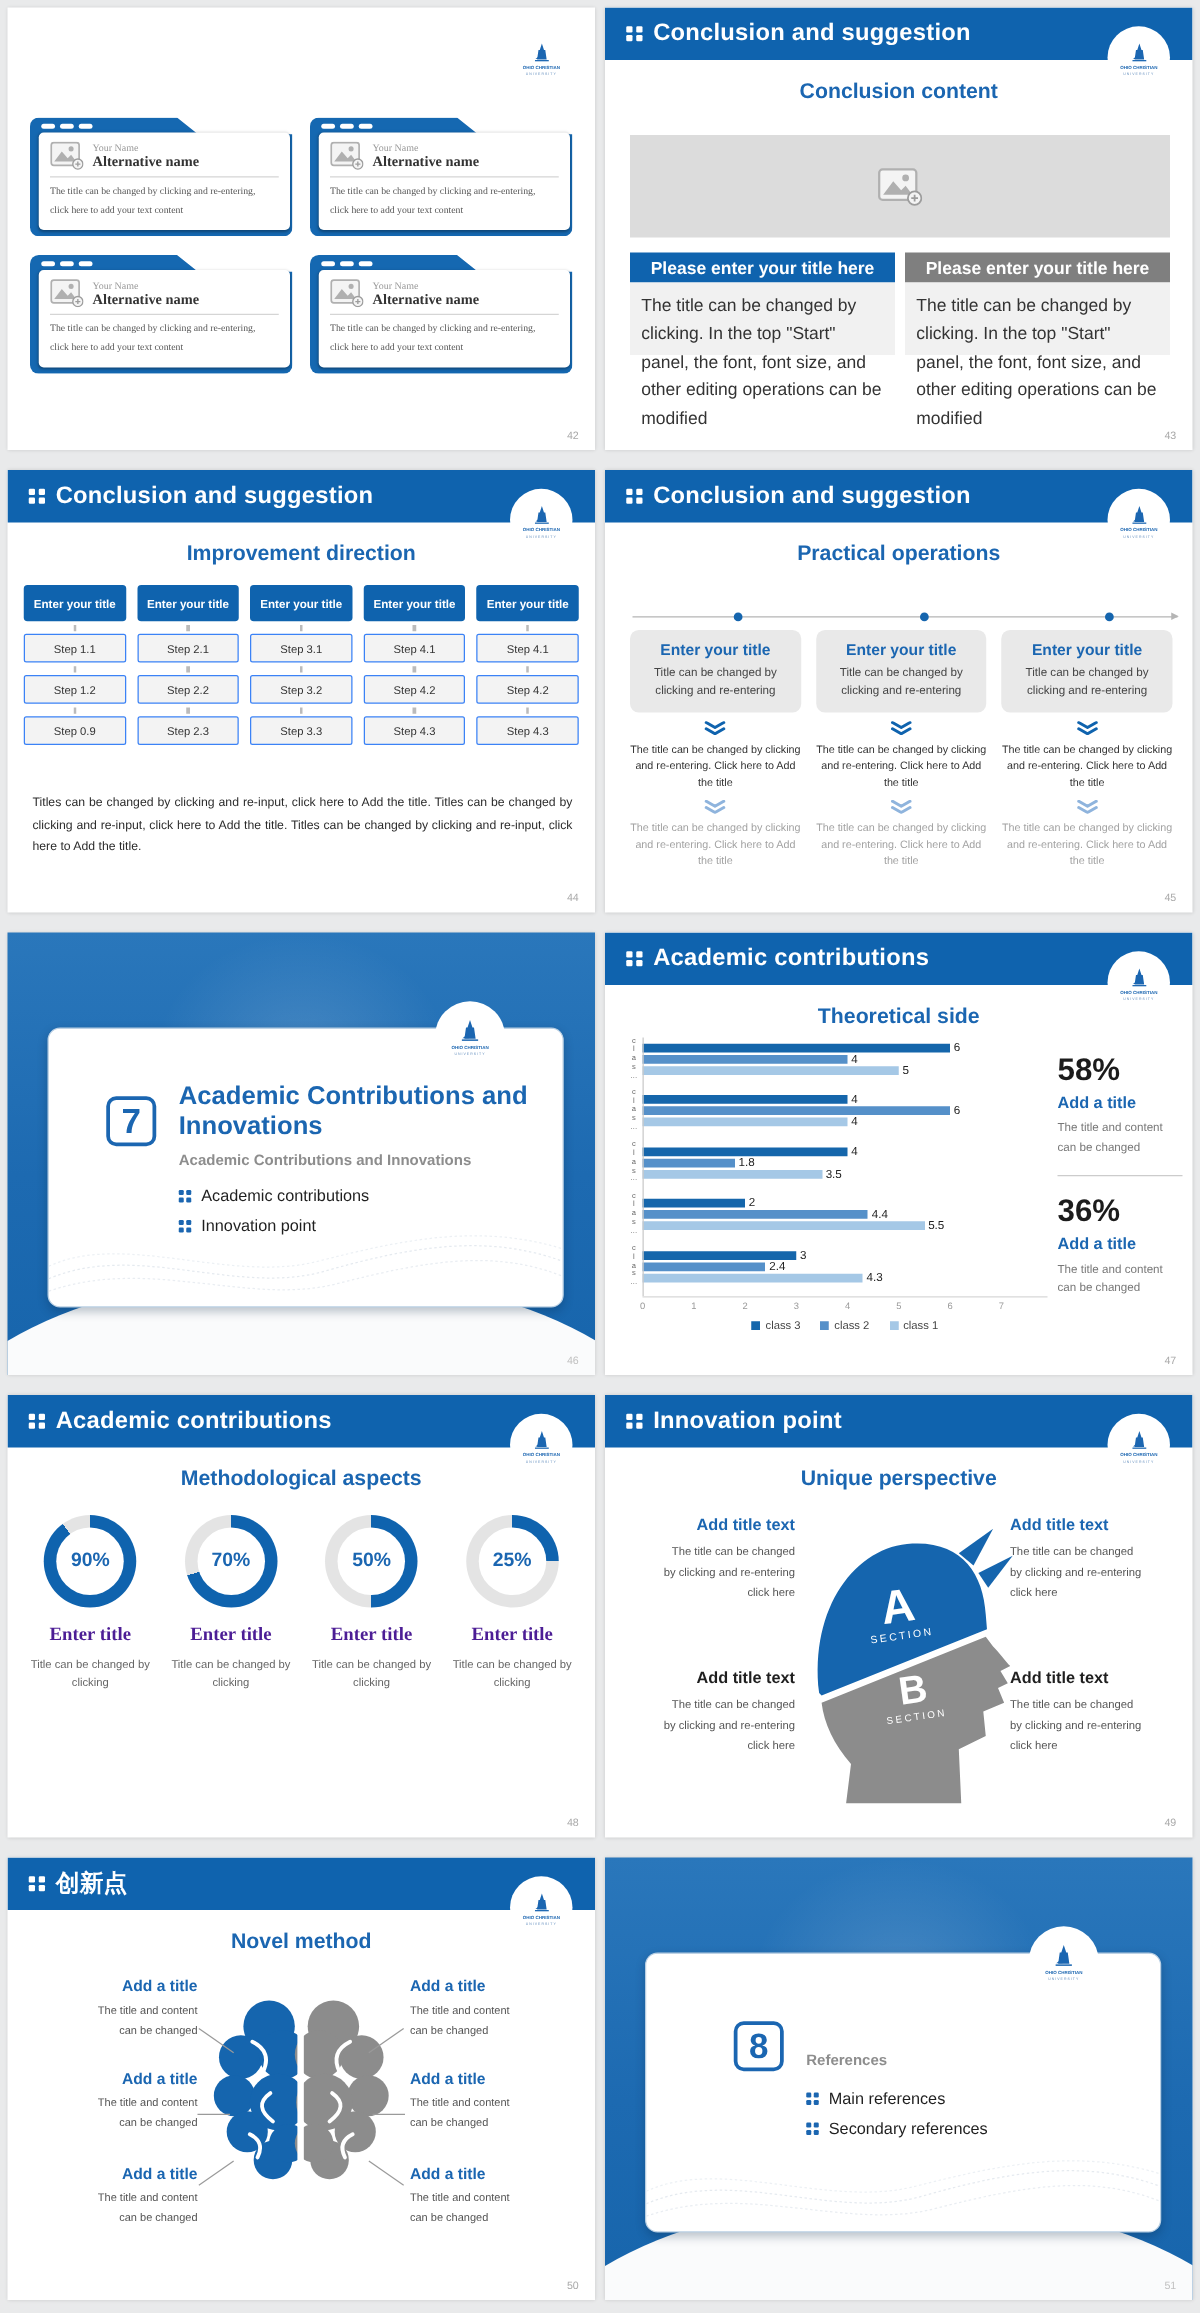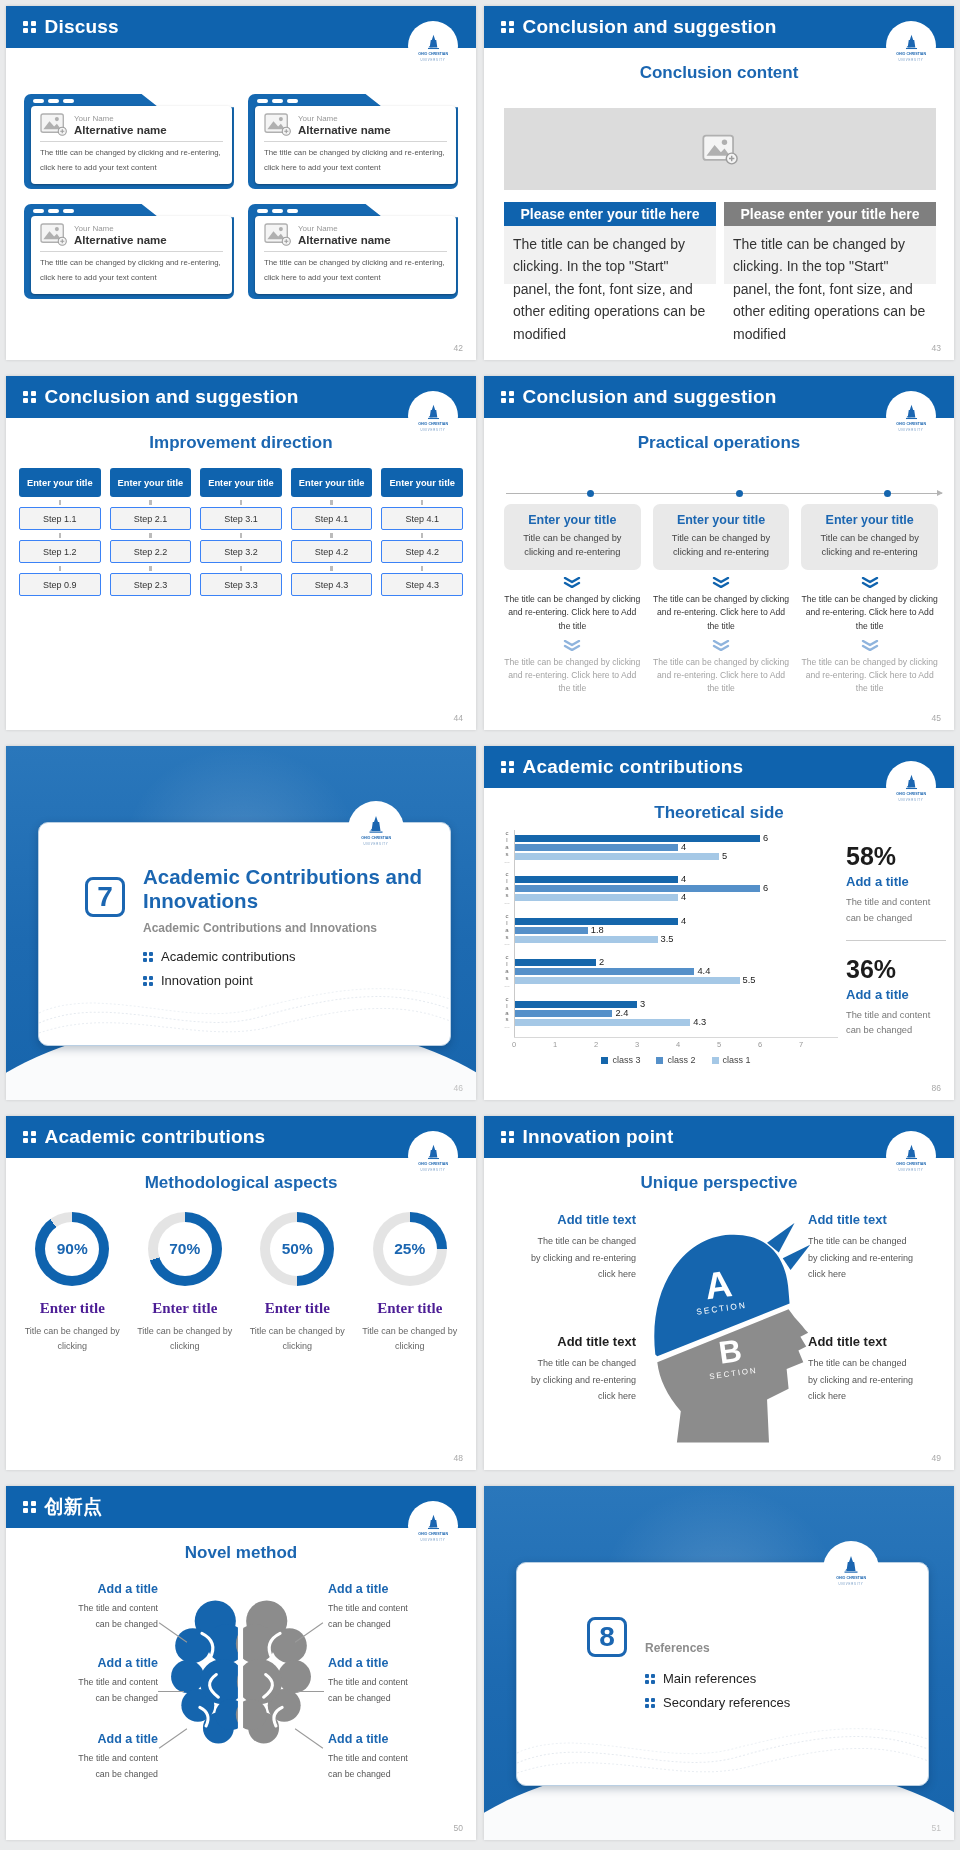--- a/index.html
+++ b/index.html
@@ -18,21 +18,21 @@
   .logo .l1{font-size:8px;height:6px;line-height:6px;transform:scale(.45);color:#1b66b1;font-weight:bold;white-space:nowrap;}
   .logo .l2{font-size:7px;height:5px;line-height:5px;transform:scale(.4);color:#6a93c0;letter-spacing:2px;white-space:nowrap;}
   .title{position:absolute;top:57px;left:0;right:0;text-align:center;color:#1b66b1;font-size:17px;font-weight:bold;}
   .pagenum{position:absolute;right:13px;bottom:7px;font-size:8.5px;color:#a9a9a9;}
   
   .cards{position:absolute;left:18px;top:88px;width:434px;display:grid;grid-template-columns:210px 210px;gap:15px 14px;}
   .folder{position:relative;height:95px;}
   .fback{position:absolute;inset:0;background:#1568b1;border-radius:7px;clip-path:polygon(0 0,56% 0,64% 14%,100% 14%,100% 100%,0 100%);}
   .fdash{position:absolute;top:5px;left:9px;display:flex;gap:4px;z-index:1;}
   .fdash i{width:11px;height:3.5px;background:#fff;border-radius:2px;}
-  .fcard{position:absolute;top:12px;left:7px;right:2px;bottom:5px;background:#fff;border-radius:4px;box-shadow:0 1px 2.5px rgba(0,0,0,.35);padding:7px 9px;}
+  .fcard{position:absolute;top:12px;left:7px;right:2px;bottom:5px;background:#fff;border-radius:4px;box-shadow:0 1px 2.5px rgba(0,0,0,.35);padding:7px 9px;font-family:Liberation Serif, serif;}
   .fhead{display:flex;align-items:center;gap:7px;}
   .fname{font-size:8px;color:#999;margin-bottom:1px;}
   .falt{font-size:11.5px;color:#333;font-weight:bold;}
   .fdiv{border-top:1px solid #d5d5d5;margin:5px 0 4px;}
   .fdesc{font-size:7.8px;color:#555;line-height:1.9;}
   
   .ph{position:absolute;left:20px;right:18px;top:102px;height:82px;background:#dcdcdc;display:flex;align-items:center;justify-content:center;}
   .cbox{position:absolute;top:196px;width:212px;}
   .cbox.left{left:20px;}.cbox.right{right:18px;}
   .bhead{height:24px;display:flex;align-items:center;justify-content:center;color:#fff;font-weight:bold;font-size:14px;}
@@ -133,29 +133,20 @@
   <symbol id="tower" viewBox="0 0 20 20">
     <path d="M10 1 L12 7 L13.2 7 L14.5 16 L5.5 16 L6.8 7 L8 7 Z" fill="#1b66b1"></path>
     <path d="M4 15.5 L9 11.5 L9 15.5 Z" fill="#1b66b1"></path>
     <rect x="3.5" y="16.5" width="13" height="1.2" fill="#1b66b1"></rect>
   </symbol>
 </svg>
 
 <div class="board">
 
   <div class="slide">
-    <div class="sheader">
-      <span class="gicon">
-          <i></i>
-          <i></i>
-          <i></i>
-          <i></i>
-        </span>
-      <span class="htext">Discuss</span>
-    </div>
     <div class="logo">
       <svg width="17" height="17">
           <use href="#tower"></use>
         </svg>
       <div class="l1">OHIO CHRISTIAN</div>
       <div class="l2">UNIVERSITY</div>
     </div>
     <div class="cards">
       <div class="folder">
         <div class="fback"></div>
@@ -337,20 +328,21 @@
         <div class="stepcol">
           <div class="cbtn">Enter your title</div>
           <div class="sdot"></div>
           <div class="step">Step 4.1</div>
           <div class="sdot"></div>
           <div class="step">Step 4.2</div>
           <div class="sdot"></div>
           <div class="step">Step 4.3</div>
         </div>
       </div>
+    <div class="ipar">Titles can be changed by clicking and re-input, click here to Add the title. Titles can be changed by clicking and re-input, click here to Add the title. Titles can be changed by clicking and re-input, click here to Add the title.</div>
     <div class="pagenum">44</div>
   </div>
 
   <div class="slide">
     <div class="sheader">
       <span class="gicon">
           <i></i>
           <i></i>
           <i></i>
           <i></i>
@@ -614,21 +606,21 @@
       </div>
     <div class="stats">
       <div class="sval">58%</div>
       <div class="slab">Add a title</div>
       <div class="sdesc">The title and content can be changed</div>
       <div class="sdiv"></div>
       <div class="sval">36%</div>
       <div class="slab">Add a title</div>
       <div class="sdesc">The title and content can be changed</div>
     </div>
-    <div class="pagenum">86</div>
+    <div class="pagenum">47</div>
   </div>
 
   <div class="slide">
     <div class="sheader">
       <span class="gicon">
           <i></i>
           <i></i>
           <i></i>
           <i></i>
         </span>

